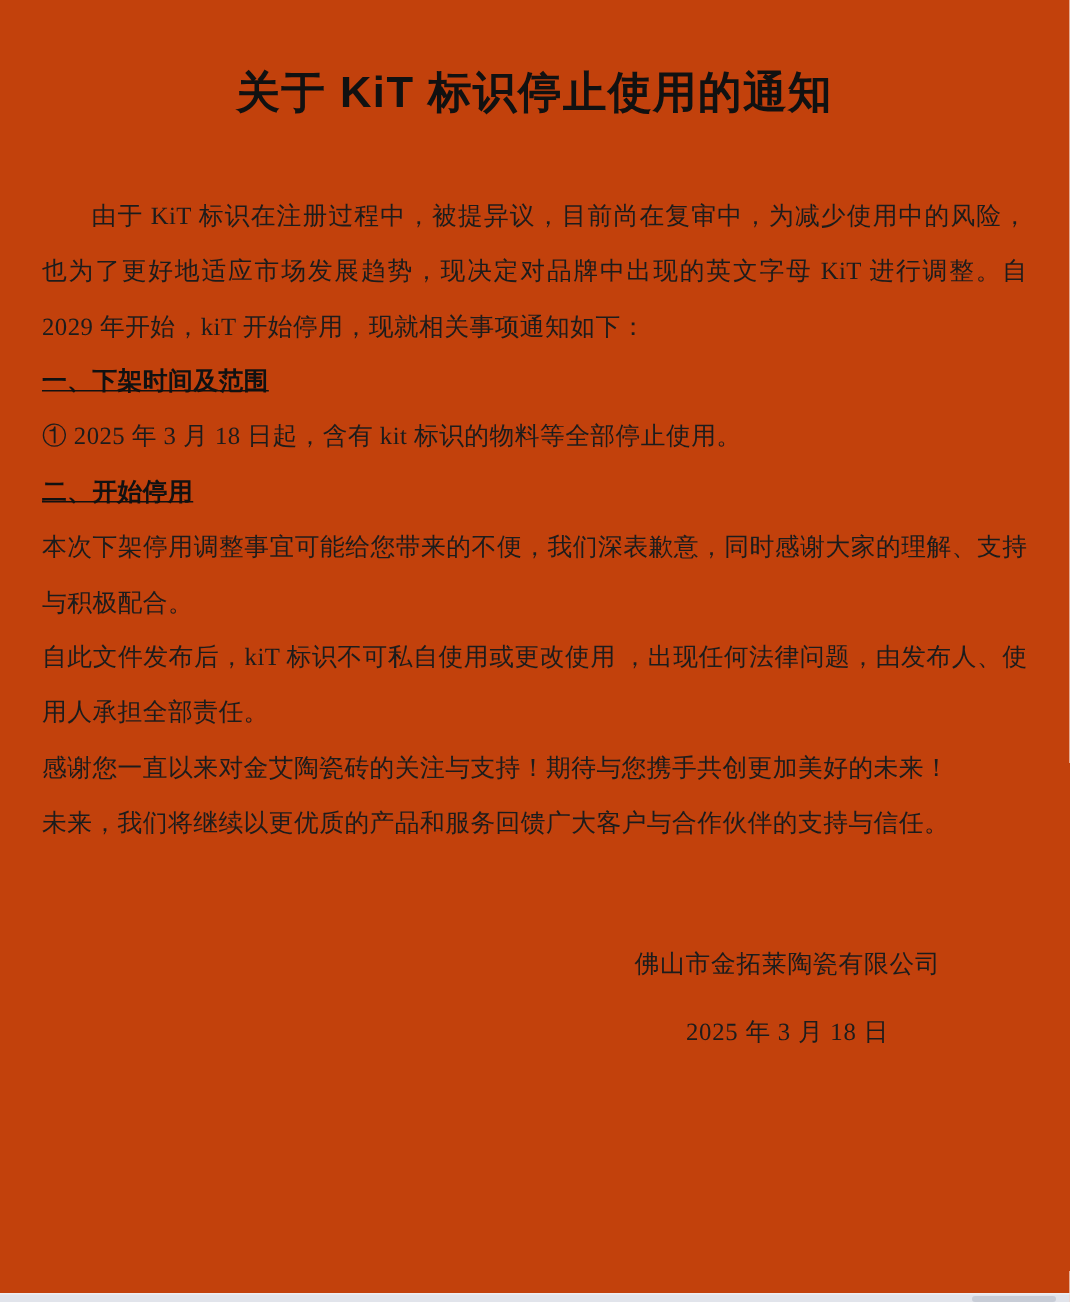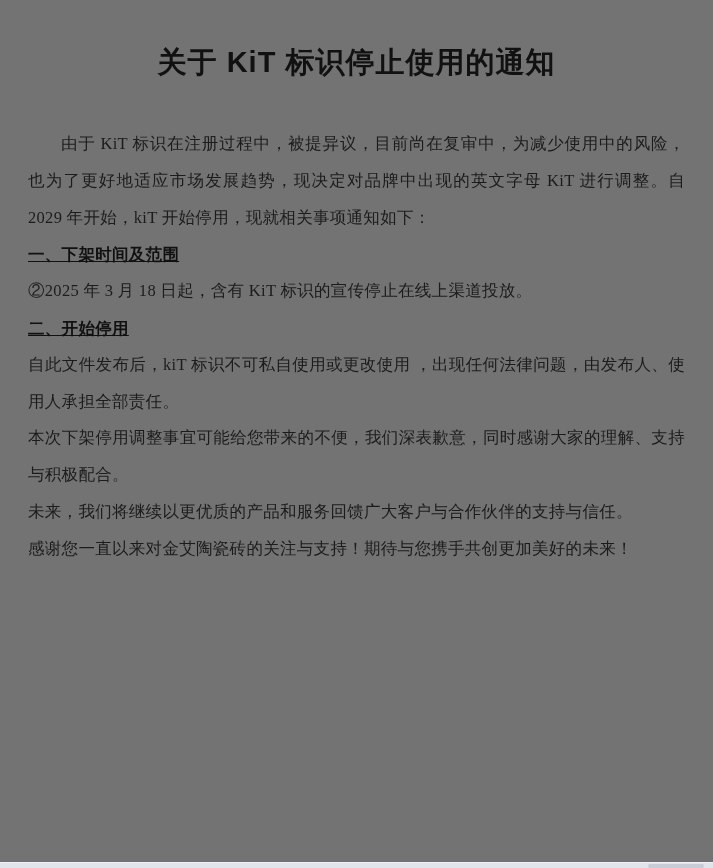--- a/index.html
+++ b/index.html
@@ -7,21 +7,21 @@
     width: 713px; height: 868px;
     background: #ffffff;
     overflow: hidden;
     font-family: "Liberation Serif", "DejaVu Serif", serif;
     color: var(--text, #1c1c1c);
   }
   .page {
     position: relative;
     width: 713px; height: 862px;
     padding: 42px 28px 0 28px;
-    background: #737373;
+    background: #c2410c;
   }
   .title {
     text-align: center;
     font-family: "Liberation Sans", "DejaVu Sans", sans-serif;
     font-weight: 700;
     font-size: 29px;
     line-height: 40px;
     letter-spacing: 1px;
     margin-bottom: 44px;
     color: #111111;
@@ -70,25 +70,29 @@
 </head>
 <body>
 
 <div class="page">
   <h1 class="title">关于 KiT 标识停止使用的通知</h1>
 
 
   <p class="para indent">由于 KiT 标识在注册过程中，被提异议，目前尚在复审中，为减少使用中的风险，也为了更好地适应市场发展趋势，现决定对品牌中出现的英文字母 KiT 进行调整。自 2029 年开始，kiT 开始停用，现就相关事项通知如下：</p>
 
   <h2 class="heading">一、下架时间及范围</h2>
-  <p class="para">②2025 年 3 月 18 日起，含有 KiT 标识的宣传停止在线上渠道投放。</p>
+  <p class="para">① 2025 年 3 月 18 日起，含有 kit 标识的物料等全部停止使用。</p>
 
   <h2 class="heading">二、开始停用</h2>
+  <p class="para">本次下架停用调整事宜可能给您带来的不便，我们深表歉意，同时感谢大家的理解、支持与积极配合。</p>
   <p class="para">自此文件发布后，kiT 标识不可私自使用或更改使用 ，出现任何法律问题，由发布人、使用人承担全部责任。</p>
-  <p class="para">本次下架停用调整事宜可能给您带来的不便，我们深表歉意，同时感谢大家的理解、支持与积极配合。</p>
+  <p class="para">感谢您一直以来对金艾陶瓷砖的关注与支持！期待与您携手共创更加美好的未来！</p>
   <p class="para">未来，我们将继续以更优质的产品和服务回馈广大客户与合作伙伴的支持与信任。</p>
-  <p class="para">感谢您一直以来对金艾陶瓷砖的关注与支持！期待与您携手共创更加美好的未来！</p>
 
+  <div class="signature">
+    <div>佛山市金拓莱陶瓷有限公司</div>
+    <div>2025 年 3 月 18 日</div>
+  </div>
 </div>
 
 <div class="hscrollbar">
   <div class="hthumb"></div>
 </div>
 
 </body></html>

